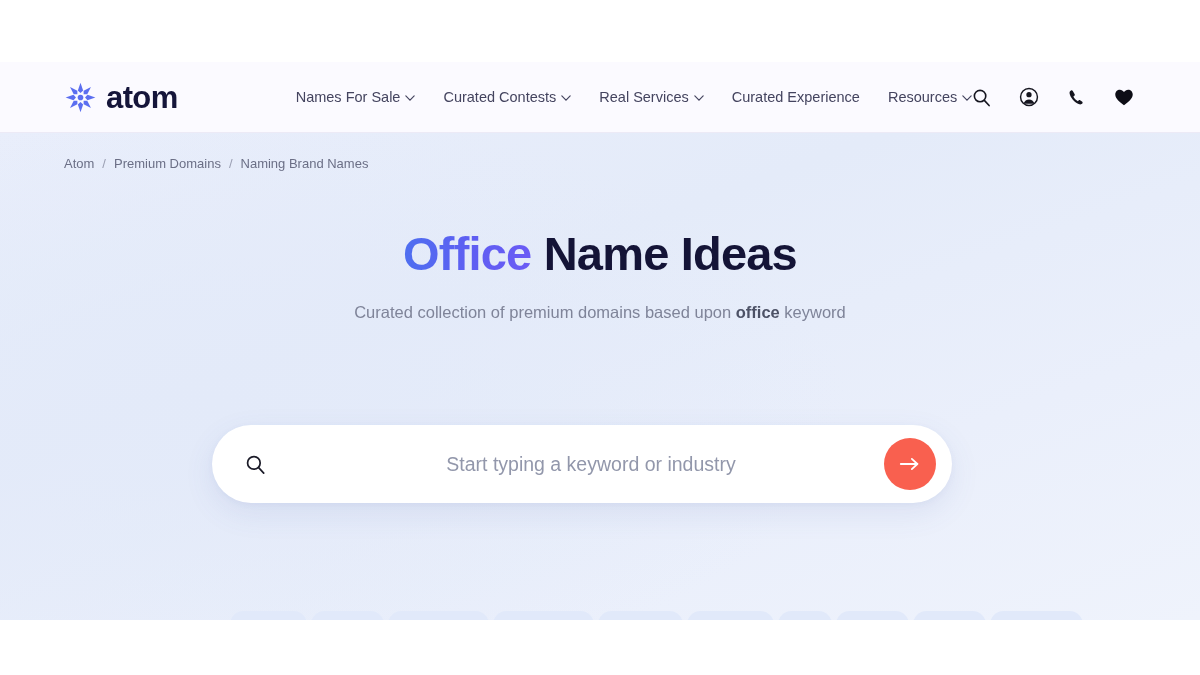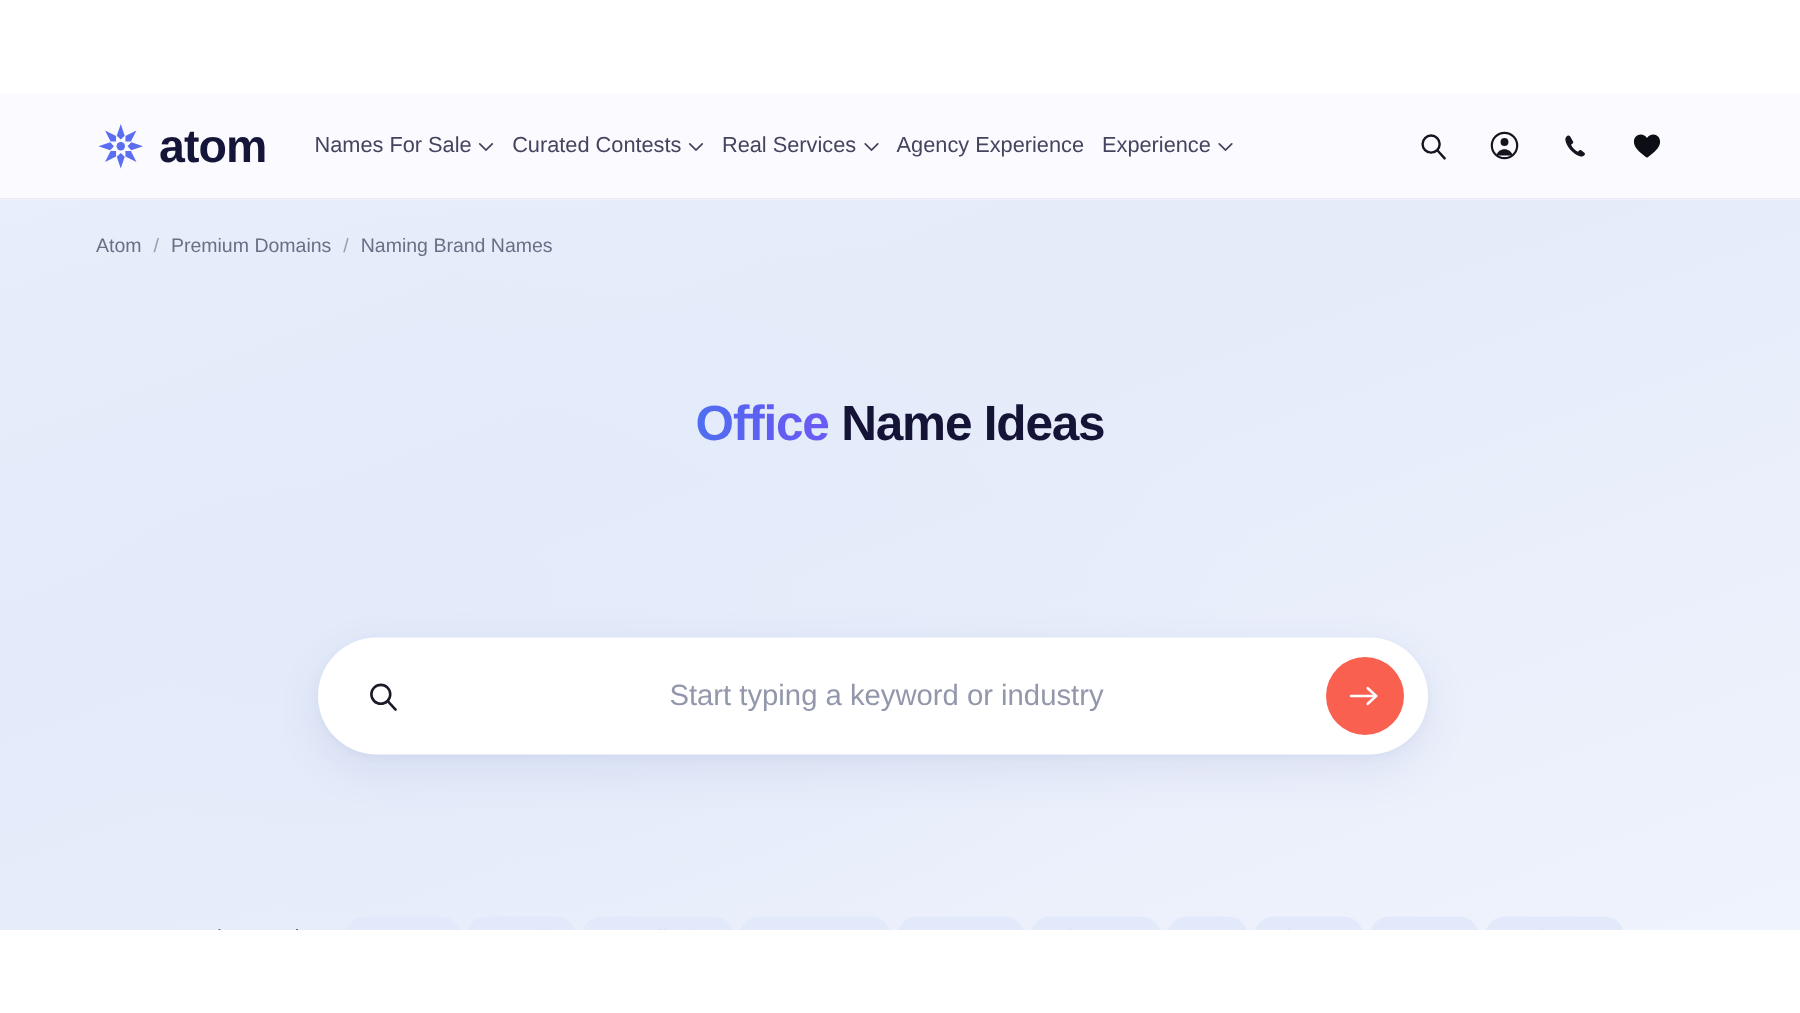--- a/index.html
+++ b/index.html
@@ -70,22 +70,22 @@
     font-weight: 700;
     color: #15153a;
     letter-spacing: -0.6px;
     line-height: 1;
     font-family: "Liberation Sans", sans-serif;
   }
 
   .main-nav {
     display: flex;
     align-items: center;
-    margin-left: 32px;
-    gap: 12px;
+    margin-left: 118px;
+    gap: 28px;
   }
   .nav-item {
     display: flex;
     align-items: center;
     gap: 5px;
     font-size: 14.5px;
     color: #44445f;
     cursor: pointer;
     white-space: nowrap;
   }
@@ -128,27 +128,26 @@
   }
   .crumb { cursor: pointer; white-space: nowrap; }
   .crumb-sep { color: #9a9eb2; }
 
   .hero-title {
     position: absolute;
     top: 95px;
     left: 0;
     width: 1200px;
     text-align: center;
-    font-size: 33px;
+    font-size: 47px;
     font-weight: 700;
     letter-spacing: -0.8px;
     line-height: 1.1;
     color: #141437;
     white-space: nowrap;
-    margin-top: 36px;
   }
   .kw {
     background: linear-gradient(90deg, #4e6ff0 0%, #5f5ef2 55%, #6a5bf5 100%);
     -webkit-background-clip: text;
     background-clip: text;
     color: transparent;
   }
 
   .hero-sub {
     position: absolute;
@@ -275,24 +274,24 @@
               <path d="M1 1 L6 6 L11 1" stroke="#44445f" stroke-width="1.4" fill="none" stroke-linecap="round"></path>
             </svg>
         </div>
         <div class="nav-item">
           <span>Real Services</span>
           <svg class="chev" viewBox="0 0 12 7">
               <path d="M1 1 L6 6 L11 1" stroke="#44445f" stroke-width="1.4" fill="none" stroke-linecap="round"></path>
             </svg>
         </div>
         <div class="nav-item">
-          <span>Agency Experience</span>
-        </div>
-        <div class="nav-item">
-          <span>Experience</span>
+          <span>Curated Experience</span>
+        </div>
+        <div class="nav-item">
+          <span>Resources</span>
           <svg class="chev" viewBox="0 0 12 7">
               <path d="M1 1 L6 6 L11 1" stroke="#44445f" stroke-width="1.4" fill="none" stroke-linecap="round"></path>
             </svg>
         </div>
       </nav>
 
       <div class="header-icons">
         <span class="hicon">
           <svg width="19" height="19" viewBox="0 0 20 20">
               <circle cx="8.5" cy="8.5" r="6" stroke="#15151f" stroke-width="1.7" fill="none"></circle>
@@ -326,20 +325,23 @@
         <span class="crumb-sep">/</span>
         <span class="crumb">Premium Domains</span>
         <span class="crumb-sep">/</span>
         <span class="crumb">Naming Brand Names</span>
       </div>
 
       <h1 class="hero-title">
         <span class="kw">Office</span><span> Name Ideas</span>
       </h1>
 
+      <div class="hero-sub">
+        <span>Curated collection of premium domains based upon </span><b>office</b><span> keyword</span>
+      </div>
 
       <div class="search-wrap">
         <span class="search-icon-box">
           <svg width="21" height="21" viewBox="0 0 22 22">
               <circle cx="9.3" cy="9.3" r="6.6" stroke="#1b1b28" stroke-width="1.8" fill="none"></circle>
               <line x1="14.3" y1="14.3" x2="19.6" y2="20" stroke="#1b1b28" stroke-width="1.8" stroke-linecap="round"></line>
             </svg>
         </span>
         <input class="search-input" type="text" placeholder="Start typing a keyword or industry" style="">
         <button class="search-go">

